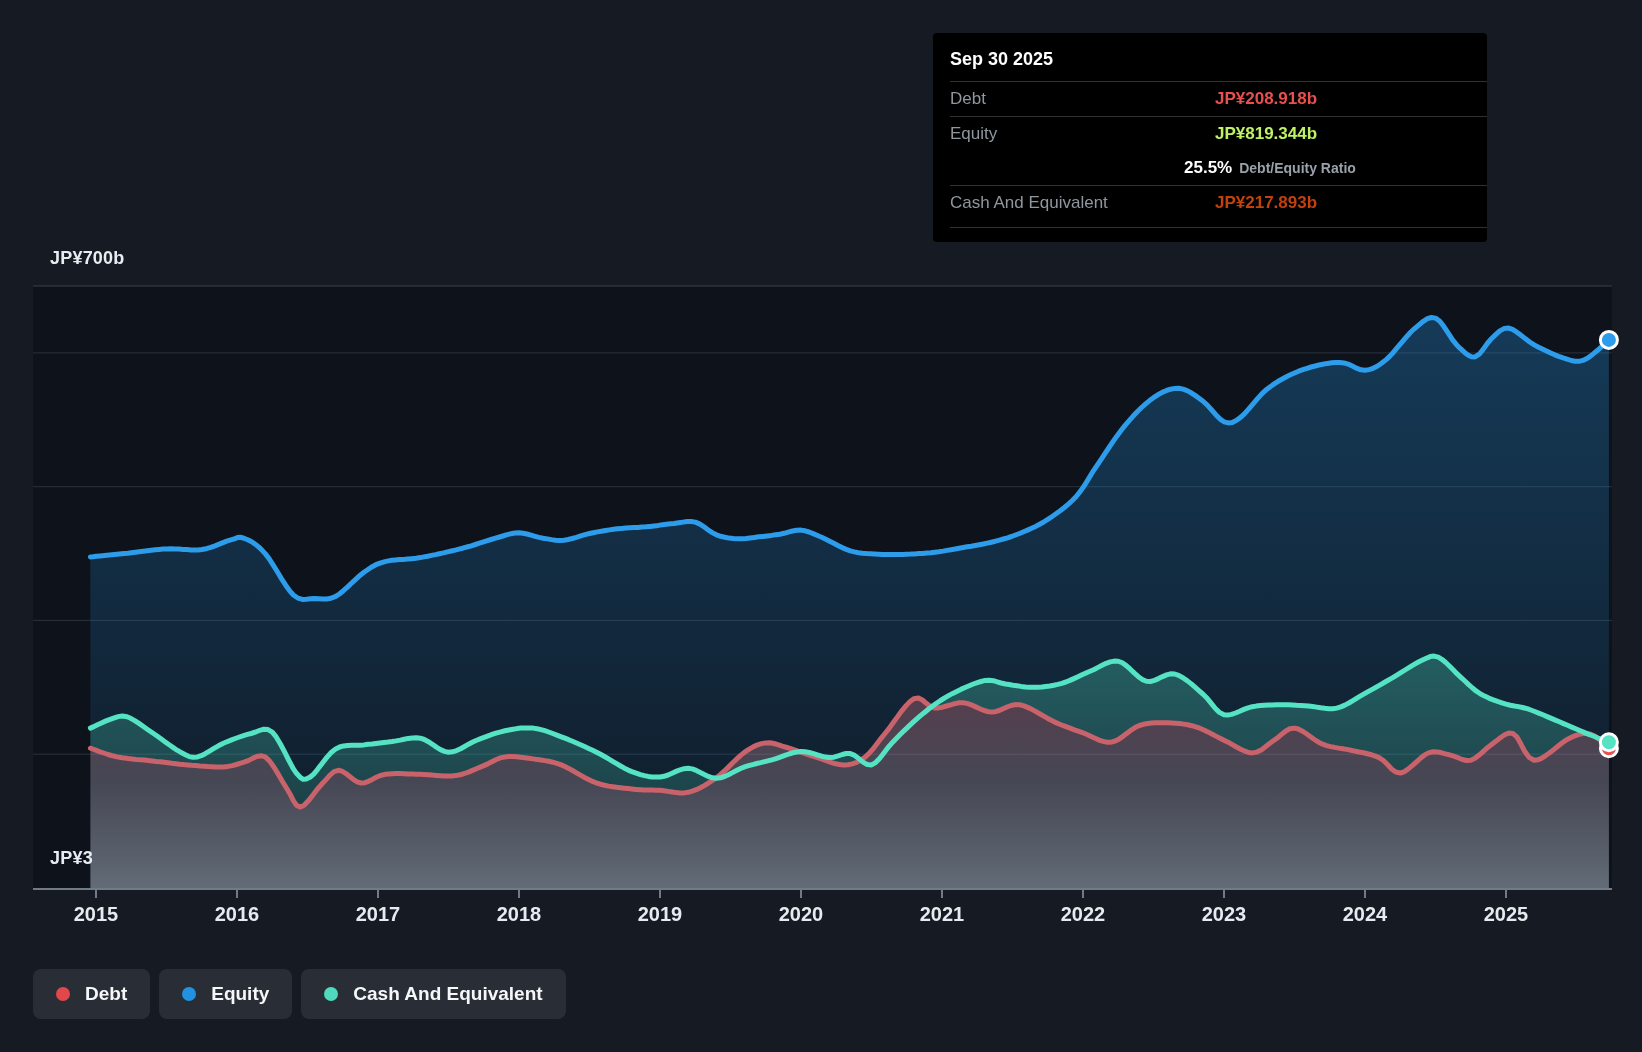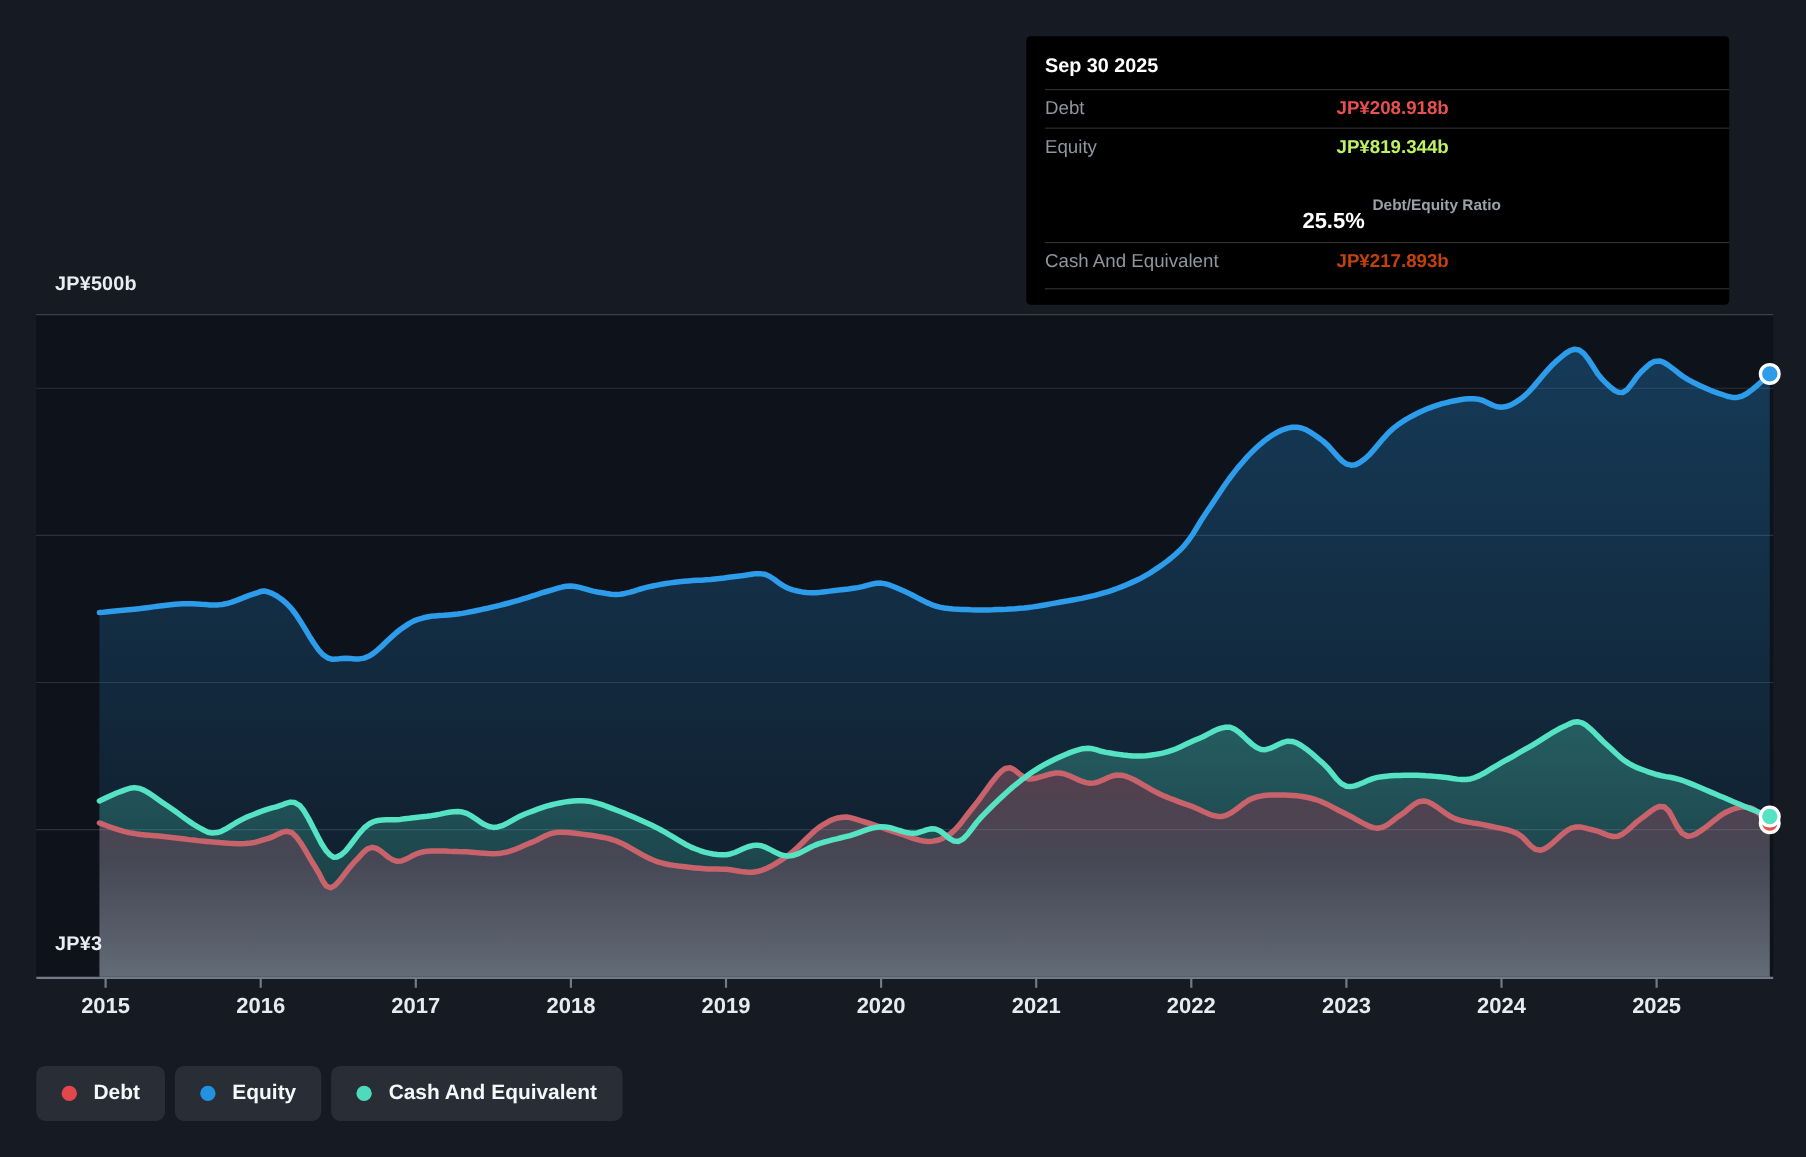--- a/index.html
+++ b/index.html
@@ -4,29 +4,29 @@
 <style>
   html,body{margin:0;padding:0;background:#151a23;}
   .stage{position:relative;width:1642px;height:1052px;background:#151a23;overflow:hidden;
          font-family:"Liberation Sans",sans-serif;}
   svg{position:absolute;left:0;top:0;display:block;}
   .ylabel{position:absolute;left:50px;color:#e9edf1;font-size:18px;font-weight:700;letter-spacing:.2px;}
   .ylabel.top{top:248px;}
   .ylabel.bottom{top:848px;}
 
   
-  .tooltip{position:absolute;left:933px;top:33px;width:639px;background:#000;border-radius:4px;
+  .tooltip{position:absolute;left:933px;top:33px;width:554px;background:#000;border-radius:4px;
            padding:10px 0 14px;box-sizing:border-box;color:#fff;}
   .tt-title{padding:6px 17px 11px;font-size:18px;font-weight:700;}
   .tt-row{display:flex;align-items:center;margin-left:17px;padding:7px 0;min-height:19px;}
   .tt-row.bordered{border-top:1px solid #2f3134;}
   .tt-bottomline{margin-left:17px;border-top:1px solid #2f3134;height:0;margin-top:7px;}
   .tt-label{flex:0 0 234px;font-size:17px;color:#8f969e;}
   .tt-value{font-size:17px;font-weight:700;margin-left:31px;}
-  .tt-ratio-val{font-size:20px;font-weight:700;color:#ffffff;margin-top:32px;}
+  .tt-ratio-val{font-size:17px;font-weight:700;color:#ffffff;}
   .tt-ratio-label{font-size:14px;font-weight:600;color:#9aa1a8;margin-left:7px;}
 
   
   .legend{position:absolute;left:33px;top:969px;display:flex;gap:9px;}
   .pill{display:inline-flex;align-items:center;gap:15px;height:50px;padding:0 23px;
         background:#282d36;border-radius:8px;color:#f5f7f9;font-size:19px;font-weight:600;cursor:pointer;}
   .dot{width:14px;height:14px;border-radius:50%;flex:0 0 auto;}
 </style>
 </head>
 <body>
@@ -92,21 +92,21 @@
         <line x1="1506" x2="1506" y1="890" y2="898" stroke="#717b87" stroke-width="2"></line>
         <text x="1506" y="921" text-anchor="middle" fill="#e7ebef" font-size="20" font-weight="600" font-family="&quot;Liberation Sans&quot;,sans-serif">2025</text>
       </g>
     <g id="g-dots">
         <circle cx="1608.9" cy="748.3" r="8.5" fill="#e8504e" stroke="#ffffff" stroke-width="3"></circle>
         <circle cx="1608.9" cy="742.3" r="8.5" fill="#55e3c4" stroke="#ffffff" stroke-width="3"></circle>
         <circle cx="1608.9" cy="339.9" r="8.5" fill="#2d9cea" stroke="#ffffff" stroke-width="3"></circle>
       </g>
   </svg>
 
-  <div class="ylabel top">JP¥500b</div>
+  <div class="ylabel top">JP¥700b</div>
   <div class="ylabel bottom">JP¥3</div>
 
   <div class="tooltip">
     <div class="tt-title">Sep 30 2025</div>
     <div class="tt-row bordered">
       <span class="tt-label">Debt</span>
       <span class="tt-value" id="tt-debt-val" style="color: rgb(232, 80, 78);">JP¥208.918b</span>
     </div>
     <div class="tt-row bordered">
       <span class="tt-label">Equity</span>

